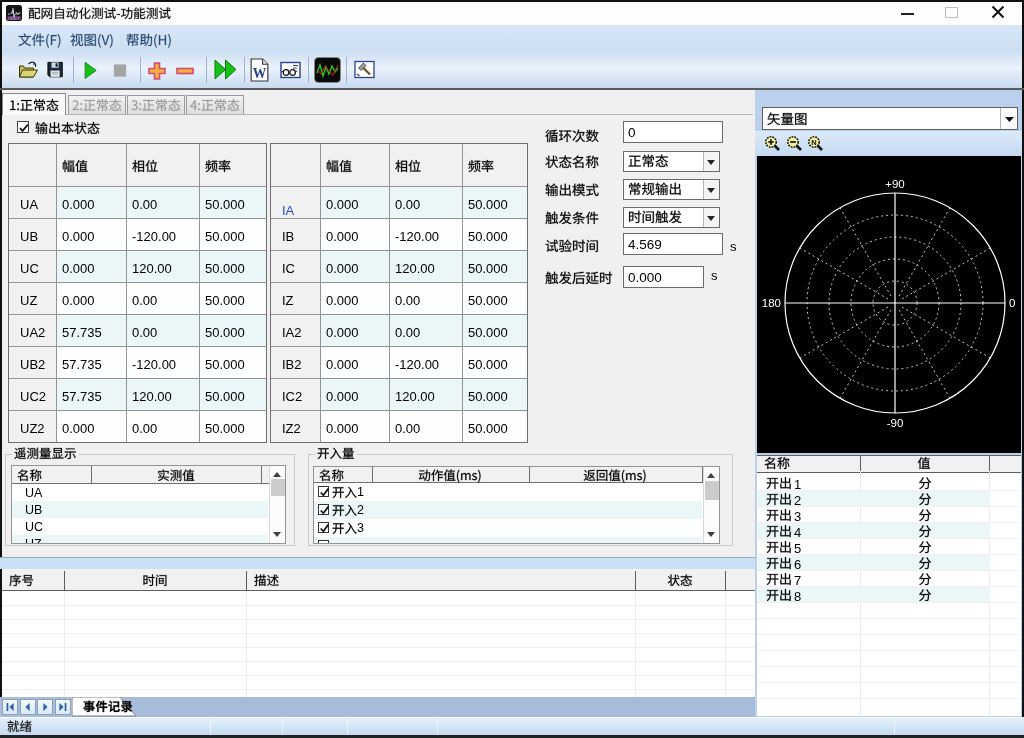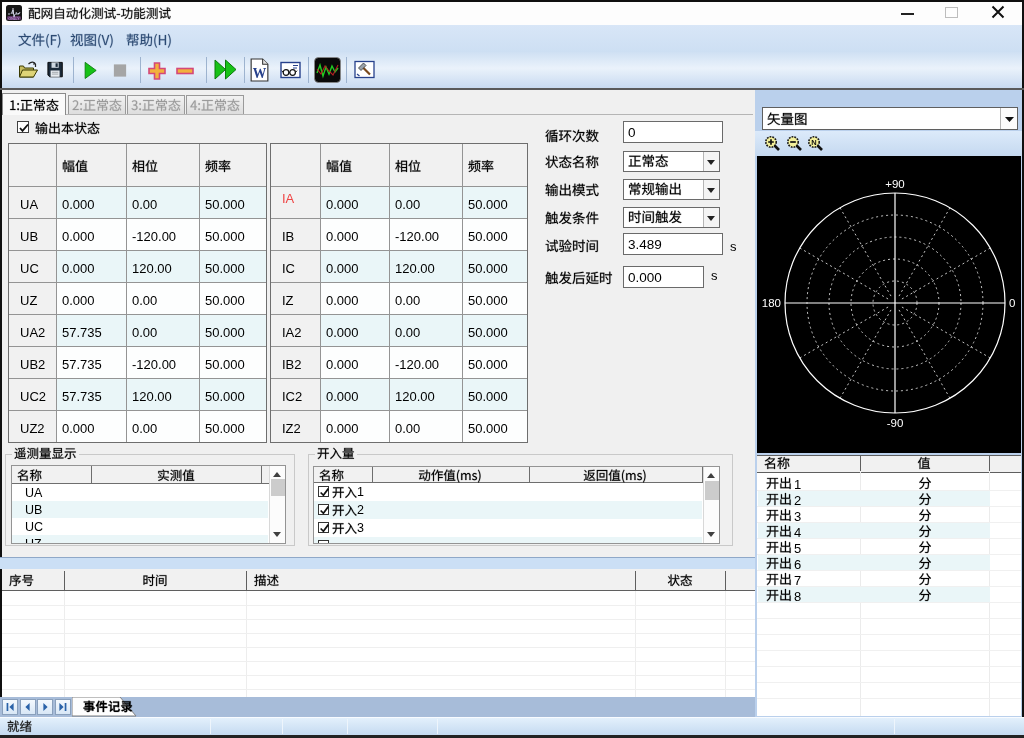--- a/index.html
+++ b/index.html
@@ -150,21 +150,21 @@
 <div style="position:absolute;left:270px;top:186px;width:258px;height:1px;background:#949494"></div>
 <div style="position:absolute;left:270px;top:218px;width:258px;height:1px;background:#949494"></div>
 <div style="position:absolute;left:270px;top:250px;width:258px;height:1px;background:#949494"></div>
 <div style="position:absolute;left:270px;top:282px;width:258px;height:1px;background:#949494"></div>
 <div style="position:absolute;left:270px;top:314px;width:258px;height:1px;background:#949494"></div>
 <div style="position:absolute;left:270px;top:346px;width:258px;height:1px;background:#949494"></div>
 <div style="position:absolute;left:270px;top:378px;width:258px;height:1px;background:#949494"></div>
 <div style="position:absolute;left:270px;top:410px;width:258px;height:1px;background:#949494"></div>
 <div style="position:absolute;left:270px;top:442px;width:258px;height:1px;background:#949494"></div>
 <div style="position:absolute;left:270px;top:143px;width:258px;height:300px;border:1px solid #6e6e6e"></div>
-<div style="position:absolute;left:282px;top:191px;width:38px;height:15px;font:13px 'Liberation Sans',sans-serif;color:#ef4444">IA</div>
+<div style="position:absolute;left:282px;top:203px;width:38px;height:15px;font:13px 'Liberation Sans',sans-serif;color:#1d4ed8">IA</div>
 <div style="position:absolute;left:326px;top:197px;width:60px;height:15px;font:13px 'Liberation Sans',sans-serif;color:#000">0.000</div>
 <div style="position:absolute;left:395px;top:197px;width:60px;height:15px;font:13px 'Liberation Sans',sans-serif;color:#000">0.00</div>
 <div style="position:absolute;left:468px;top:197px;width:60px;height:15px;font:13px 'Liberation Sans',sans-serif;color:#000">50.000</div>
 <div style="position:absolute;left:282px;top:229px;width:38px;height:15px;font:13px 'Liberation Sans',sans-serif;color:#000">IB</div>
 <div style="position:absolute;left:326px;top:229px;width:60px;height:15px;font:13px 'Liberation Sans',sans-serif;color:#000">0.000</div>
 <div style="position:absolute;left:395px;top:229px;width:60px;height:15px;font:13px 'Liberation Sans',sans-serif;color:#000">-120.00</div>
 <div style="position:absolute;left:468px;top:229px;width:60px;height:15px;font:13px 'Liberation Sans',sans-serif;color:#000">50.000</div>
 <div style="position:absolute;left:282px;top:261px;width:38px;height:15px;font:13px 'Liberation Sans',sans-serif;color:#000">IC</div>
 <div style="position:absolute;left:326px;top:261px;width:60px;height:15px;font:13px 'Liberation Sans',sans-serif;color:#000">0.000</div>
 <div style="position:absolute;left:395px;top:261px;width:60px;height:15px;font:13px 'Liberation Sans',sans-serif;color:#000">120.00</div>
@@ -200,21 +200,21 @@
 <div style="position:absolute;left:703px;top:180px;width:16px;height:19px;background:#f4f4f4;border-left:1px solid #b5b5b5"></div>
 <svg style="position:absolute;left:707px;top:187.5px;width:8px;height:5px;" viewBox="0 0 8 5">
     <path d="M0 0 L8 0 L4 5 Z" fill="#222"></path>
   </svg>
 <div style="position:absolute;left:623px;top:207px;width:97px;height:21px;background:#fff;border:1px solid #6a6a6a"></div>
 <div style="position:absolute;left:703px;top:208px;width:16px;height:19px;background:#f4f4f4;border-left:1px solid #b5b5b5"></div>
 <svg style="position:absolute;left:707px;top:215.5px;width:8px;height:5px;" viewBox="0 0 8 5">
     <path d="M0 0 L8 0 L4 5 Z" fill="#222"></path>
   </svg>
 <div style="position:absolute;left:623px;top:233px;width:100px;height:22px;background:#fff;border:1px solid #6a6a6a"></div>
-<div style="position:absolute;left:628px;top:236.5px;width:92px;height:16px;font:13.5px 'Liberation Sans',sans-serif;color:#000">3.489</div>
+<div style="position:absolute;left:628px;top:236.5px;width:92px;height:16px;font:13.5px 'Liberation Sans',sans-serif;color:#000">4.569</div>
 <div style="position:absolute;left:730px;top:239px;width:10px;height:15px;font:13px 'Liberation Sans',sans-serif">s</div>
 <div style="position:absolute;left:623px;top:266px;width:81px;height:22px;background:#fff;border:1px solid #6a6a6a"></div>
 <div style="position:absolute;left:628px;top:269.5px;width:73px;height:16px;font:13.5px 'Liberation Sans',sans-serif;color:#000">0.000</div>
 <div style="position:absolute;left:711px;top:268px;width:10px;height:15px;font:13px 'Liberation Sans',sans-serif">s</div>
 <div style="position:absolute;left:5px;top:454px;width:290px;height:92px;border:1px solid #c9c9c9"></div>
 <div style="position:absolute;left:12px;top:446px;width:66.5px;height:15px;background:#f0f0f0"></div>
 <div style="position:absolute;left:308px;top:454px;width:425px;height:92px;border:1px solid #c9c9c9"></div>
 <div style="position:absolute;left:315px;top:446px;width:41.5px;height:15px;background:#f0f0f0"></div>
 <div style="position:absolute;left:11px;top:465px;width:275px;height:79px;background:#fff;border:1px solid #949494"></div>
 <div style="position:absolute;left:11px;top:465px;width:275px;height:19px;background:#f1f1f1;border-bottom:1px solid #6e6e6e"></div>

